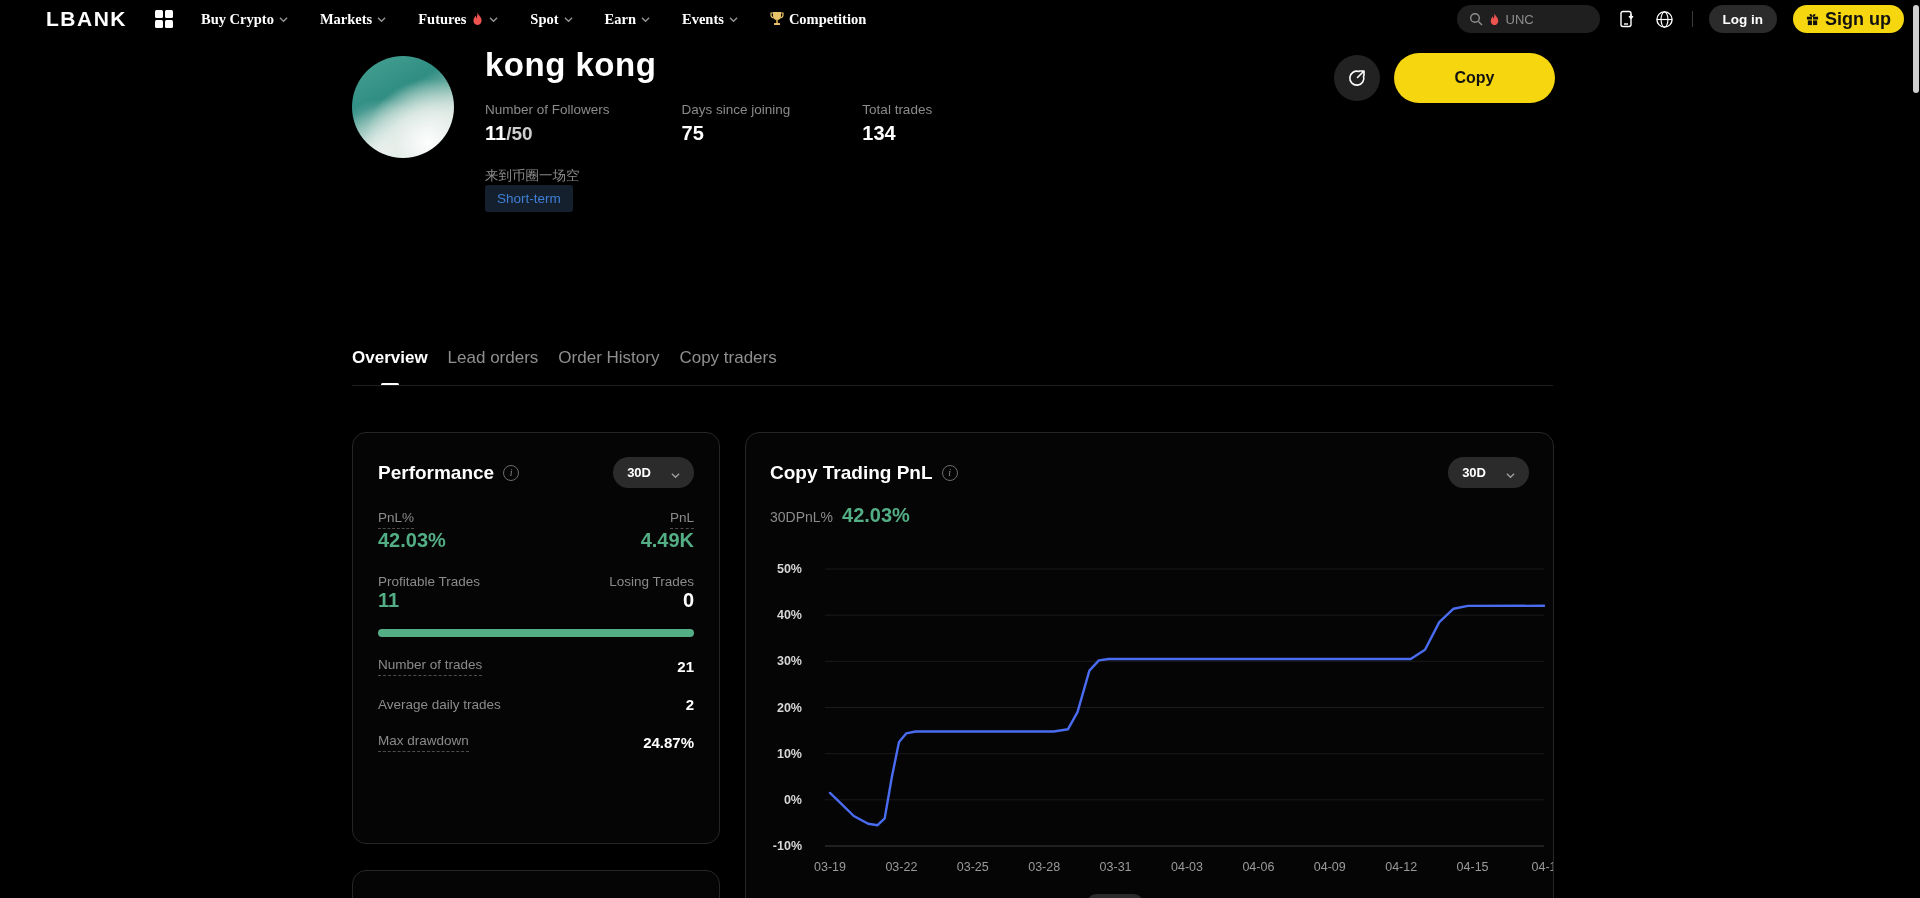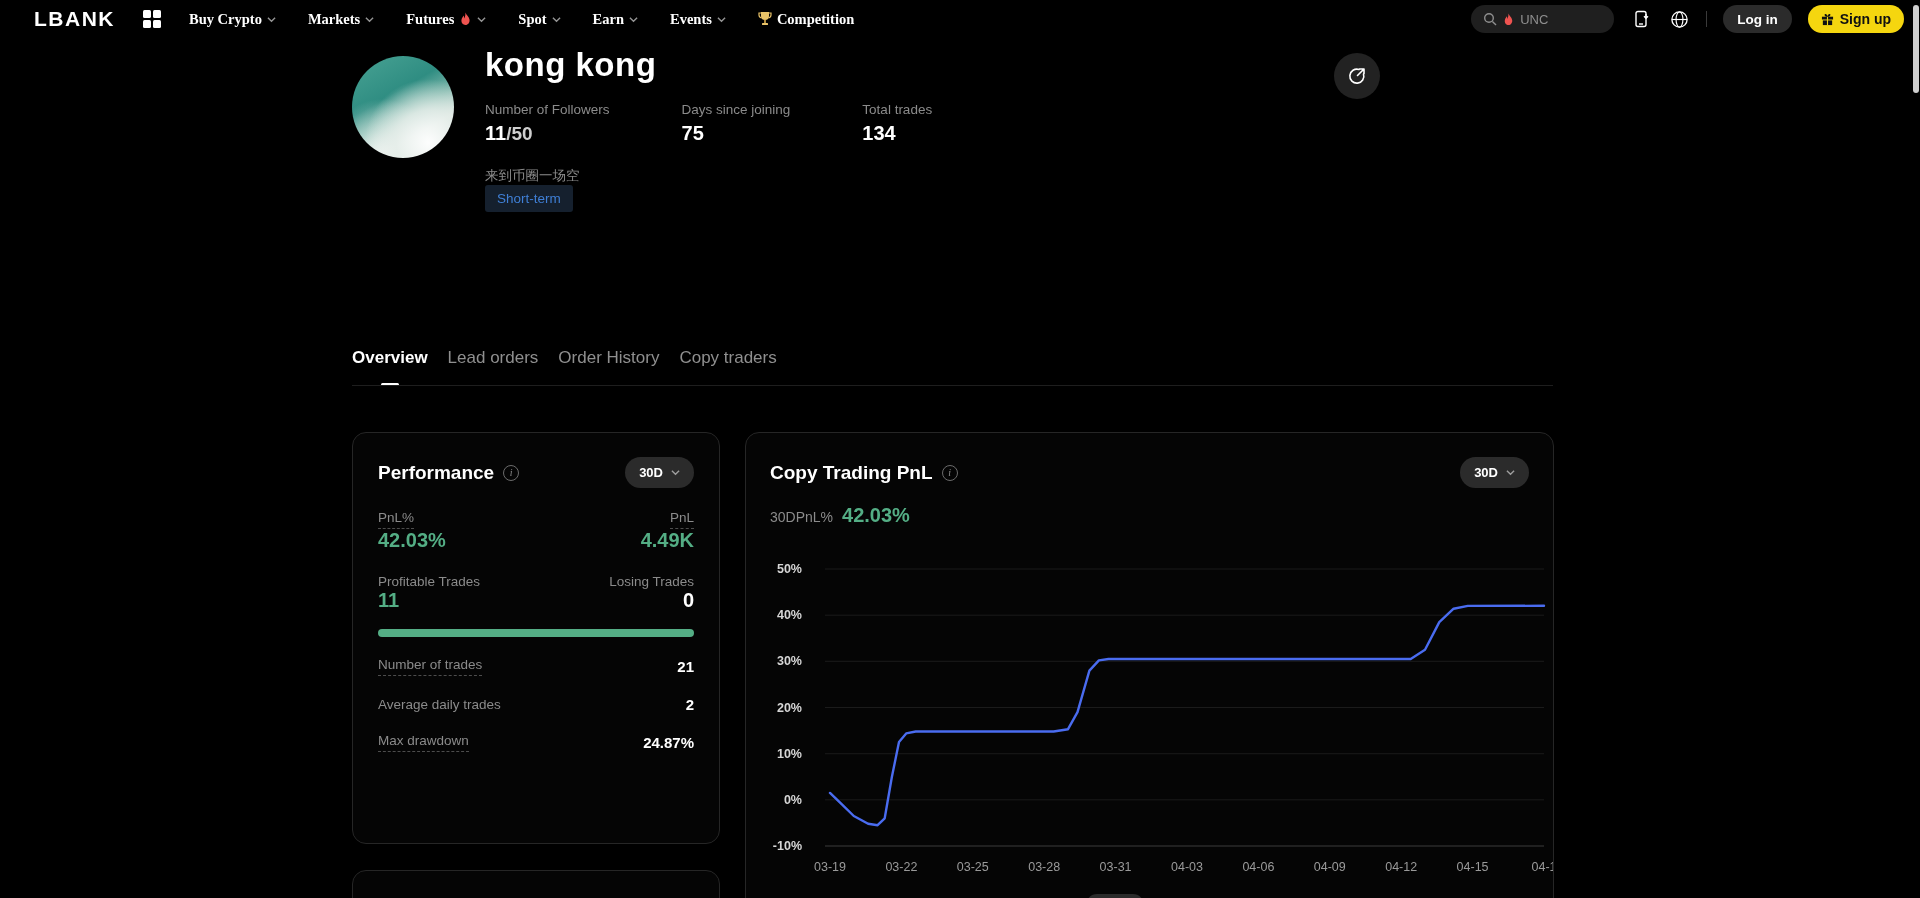--- a/index.html
+++ b/index.html
@@ -2,33 +2,33 @@
 <html><head>
 <meta charset="utf-8">
 <style>
   * { margin:0; padding:0; box-sizing:border-box; }
   html,body { width:1920px; height:898px; overflow:hidden; background:#000; font-family:"Liberation Sans", sans-serif; color:#fff; }
   .page { position:relative; width:1920px; height:898px; background:#000; }
 
   
   .nav { position:absolute; left:0; top:0; width:1920px; height:38px; display:flex; align-items:center; justify-content:space-between; padding:0 16px 0 34px; background:#000; }
   .nav-left { display:flex; align-items:center; gap:28px; }
-  .logo { font-size:21px; font-weight:800; letter-spacing:1.5px; color:#fff; }
+  .logo { font-size:21px; font-weight:800; letter-spacing:1.5px; color:#fff;margin-left:12px; }
   .grid-icon { display:grid; grid-template-columns:8px 8px; grid-template-rows:8px 8px; gap:2px; cursor:pointer; }
   .grid-icon span { background:#fff; border-radius:1.5px; }
   .nav-items { display:flex; align-items:center; gap:32px; list-style:none;font-family:Liberation Serif, serif; }
   .nav-item { display:flex; align-items:center; gap:5px; font-size:14.5px; font-weight:700; color:#fff; cursor:pointer; white-space:nowrap; }
   .chev { width:9px; height:9px; opacity:.8; }
   .nav-right { display:flex; align-items:center; gap:16px; }
   .search-box { display:flex; align-items:center; gap:6px; width:143px; height:27px; padding:14px 12px; background:#1f1f1f; border-radius:14px; cursor:text; }
   .search-box .term { color:#8f8f8f; font-size:13px; }
   .icon-btn { width:22px; height:22px; display:flex; align-items:center; justify-content:center; cursor:pointer; }
   .v-divider { width:1px; height:16px; background:#3a3a3a; }
   .login-btn { height:28px; padding:0 14px; border-radius:14px; background:#2b2b2b; color:#fff; font-size:13.5px; font-weight:700; border:none; cursor:pointer; }
-  .signup-btn { height:28px; padding:0 13px; border-radius:14px; background:#f5d60f; color:#111; font-size:14px; font-weight:700; border:none; cursor:pointer; display:flex; align-items:center; gap:6px; }
+  .signup-btn { height:28px; padding:0 13px; border-radius:14px; background:#f5d60f; color:#111; font-size:18px; font-weight:700; border:none; cursor:pointer; display:flex; align-items:center; gap:6px; }
 
   
   .scrollbar { position:absolute; right:0; top:0; width:8px; height:898px; }
   .scroll-thumb { position:absolute; right:1px; top:5px; width:6px; height:88px; border-radius:3px; background:#cfcfcf; }
 
   
   .avatar { position:absolute; left:352px; top:56px; width:102px; height:102px; border-radius:50%;
     background:
       radial-gradient(circle at 75% 85%, rgba(255,255,255,.95) 0%, rgba(230,238,234,.85) 28%, rgba(255,255,255,0) 55%),
       radial-gradient(circle at 30% 95%, rgba(240,245,242,.9) 0%, rgba(255,255,255,0) 45%),
@@ -57,21 +57,21 @@
   
   .card { position:absolute; background:#050505; border:1px solid #262626; border-radius:14px; }
   .perf-card { left:352px; top:432px; width:368px; height:412px; padding:24px 25px; }
   .next-card { left:352px; top:870px; width:368px; height:80px; }
   .chart-card { left:745px; top:432px; width:809px; height:560px; padding:24px; overflow:hidden; }
 
   .card-head { display:flex; align-items:center; justify-content:space-between; }
   .card-title-wrap { display:flex; align-items:center; gap:9px; }
   .card-title { font-size:19px; font-weight:800; color:#fff; }
   .info-icon { width:16px; height:16px; border:1.3px solid #6b6b6b; border-radius:50%; color:#8b8b8b; font-size:10px; display:flex; align-items:center; justify-content:center; font-family:"Liberation Serif", serif; font-style:italic; cursor:pointer; }
-  .period-pill { display:flex; align-items:center; gap:8px; background:#2b2b2b; border:none; color:#fff; font-size:13px; font-weight:700; padding:8px 14px; border-radius:17px; cursor:pointer; }
+  .period-pill { display:flex; align-items:flex-end; gap:20px; background:#2b2b2b; border:none; color:#fff; font-size:13px; font-weight:700; padding:8px 14px; border-radius:17px; cursor:pointer; }
 
   .stat-pair { display:flex; justify-content:space-between; align-items:flex-end; margin-top:22px; }
   .sp-col { display:flex; flex-direction:column; gap:0; }
   .sp-col.right { align-items:flex-end; }
   .slabel { font-size:13.5px; color:#8b8b8b; width:max-content; }
   .slabel.dashed { border-bottom:1px dashed #4d4d4d; padding-bottom:3px; }
   .svalue { font-size:20px; font-weight:800; color:#fff; }
   .svalue.green { color:#54ae85; }
   .progress { margin-top:17px; height:8px; border-radius:4px; background:#54ae85; }
   .mini-row { display:flex; justify-content:space-between; align-items:center; margin-top:20px; }
@@ -214,20 +214,21 @@
     <div class="tag-badge">Short-term</div>
   </div>
 
   <div class="profile-actions">
     <button class="share-btn">
       <svg width="20" height="20" viewBox="0 0 20 20">
         <path d="M16.5 8 A7 7 0 1 1 12 3.5" fill="none" stroke="#fff" stroke-width="1.6" stroke-linecap="round"></path>
         <path d="M10.5 9.5 L17 3 M12.5 3 H17 V7.5" fill="none" stroke="#fff" stroke-width="1.6" stroke-linecap="round" stroke-linejoin="round"></path>
       </svg>
     </button>
+    <button class="copy-btn">Copy</button>
   </div>
 
   <nav class="tabs">
     <div class="tab active">Overview</div>
     <div class="tab">Lead orders</div>
     <div class="tab">Order History</div>
     <div class="tab">Copy traders</div>
   </nav>
   <div class="tabs-divider"></div>
 

